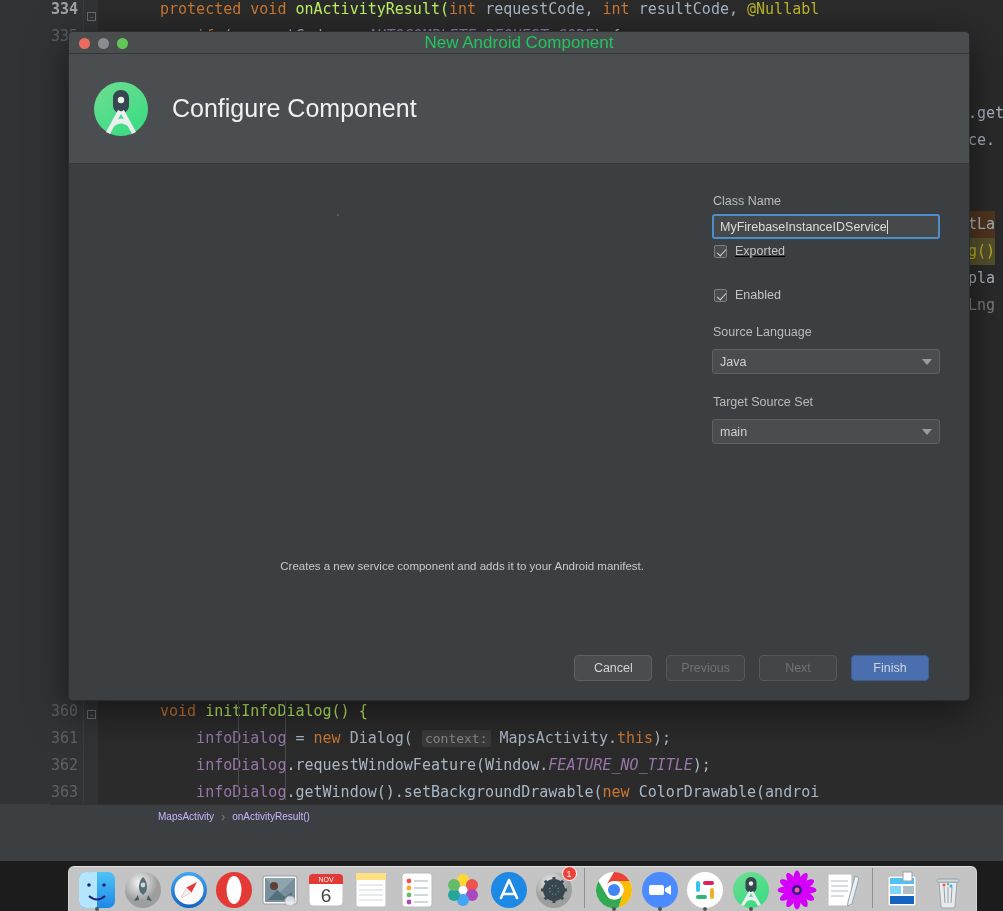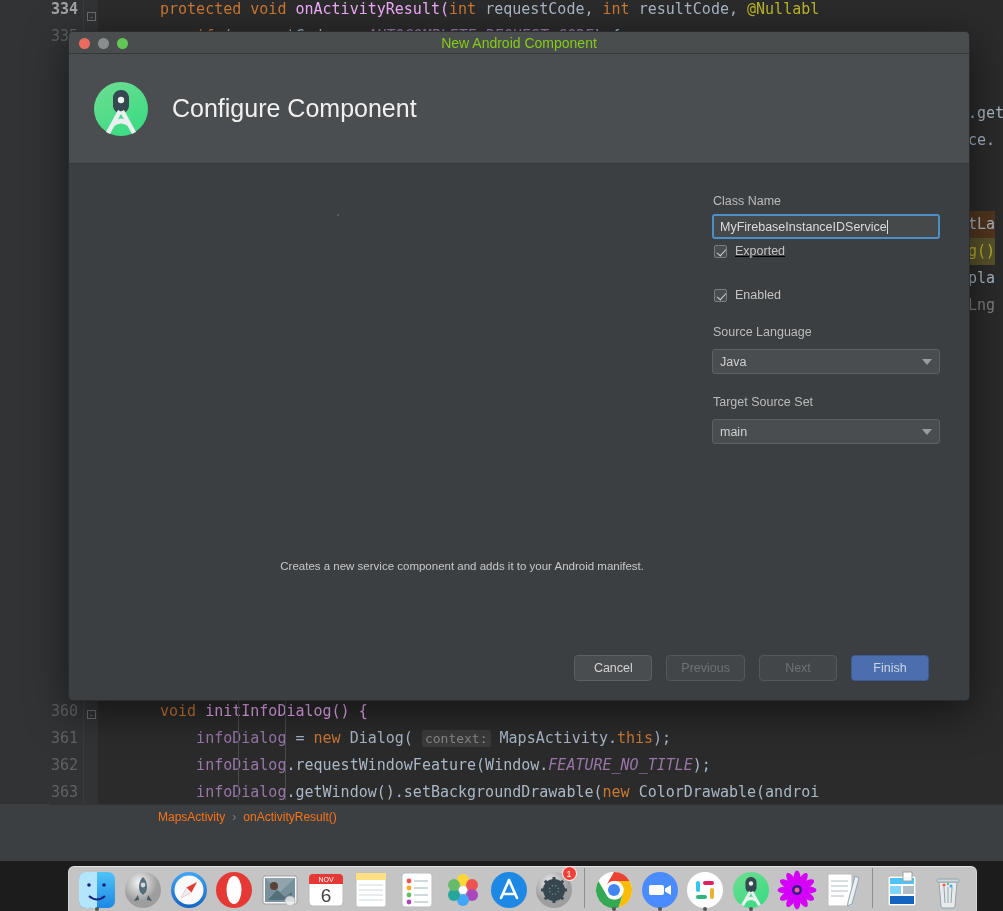--- a/index.html
+++ b/index.html
@@ -29,21 +29,21 @@
   }
   .code-line { position: absolute; height: 27px; line-height: 27px; white-space: pre; }
   .lno {
     position: absolute; left: 0; width: 78px; text-align: right;
     color: #606366; font-family: "DejaVu Sans Mono", monospace;
     font-size: 15px; height: 27px; line-height: 27px;
   }
   .lno.cur { color: #a4a3a3; font-weight: bold; }
   .ctxt { position: absolute; left: 160px; }
   .kw { color: #cc7832; }
-  .fn { color: #f0abfc; }
+  .fn { color: #bef264; }
   .id { color: #a9b7c6; }
   .anno { color: #bbb529; }
   .fld { color: #9876aa; }
   .stat { color: #9876aa; font-style: italic; }
   .hint {
     color: #888; background: #3b3b3b; font-size: 13px;
     padding: 1px 3px; border-radius: 2px;
   }
   .hl-a { background: #52361f; }
   .hl-b { background: #57532d; }
@@ -69,21 +69,21 @@
   .v-indent-line {
     position: absolute; width: 1px; background: #4a4d4f;
   }
 
   
   .breadcrumb-bar {
     position: absolute; left: 50px; top: 804px; width: 953px; height: 24px;
     background: #3c3f41; border-top: 1px solid #323232;
     display: flex; align-items: center; padding-left: 108px;
   }
-  .bc-item { color: #f97316; font-size: 12px; }
+  .bc-item { color: #c4b5fd; font-size: 10px; }
   .bc-sep { color: #7a7d7f; font-size: 12px; margin: 0 7px; }
   .ide-bottom {
     position: absolute; left: 0; top: 828px; width: 1003px; height: 33px;
     background: #3c3f41;
   }
   .ide-left-bottom {
     position: absolute; left: 0; top: 804px; width: 50px; height: 57px;
     background: #3c3f41;
   }
 
@@ -97,21 +97,21 @@
   .titlebar {
     position: relative; height: 22px; background: #4a4d4e;
     border-bottom: 1px solid #343738;
     display: flex; align-items: center; justify-content: center;
   }
   .traffic { position: absolute; left: 10px; top: 6px; display: flex; gap: 8px; }
   .tl { width: 11px; height: 11px; border-radius: 50%; }
   .tl-red { background: #ec6b5f; }
   .tl-yellow { background: #8a8d8f; }
   .tl-green { background: #63c758; }
-  .title-text { color: #84cc16; font-size: 14px; }
+  .title-text { color: #22c55e; font-size: 17px; }
 
   .dlg-header {
     height: 110px; background: #4b4e50;
     border-bottom: 1px solid #373a3b;
     display: flex; align-items: center; padding-left: 23px;
   }
   .logo-wrap { width: 58px; height: 58px; position: relative; }
   .dlg-title {
     color: #f0f0f0; font-size: 25px; margin-left: 22px; font-weight: normal;
   }

